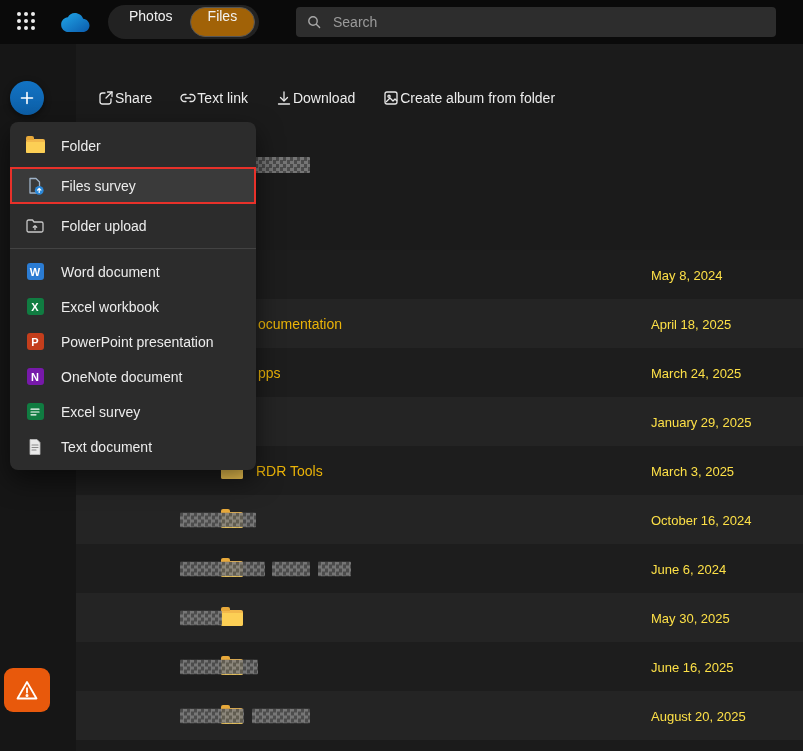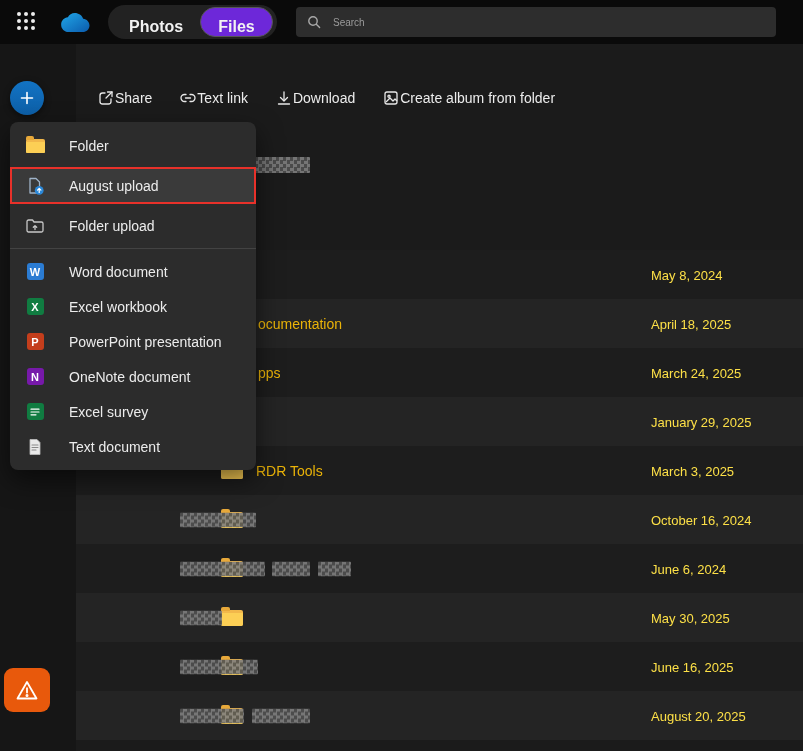--- a/index.html
+++ b/index.html
@@ -7,27 +7,27 @@
         font-family:"Liberation Sans",sans-serif;color:#e8e8e8;}
 
   
   .topbar{position:absolute;top:0;left:0;right:0;height:44px;background:#0a0a0a;}
   .app-launcher{position:absolute;left:17px;top:12px;width:20px;height:20px;display:grid;
                 grid-template-columns:repeat(3,4px);grid-template-rows:repeat(3,4px);gap:3px;cursor:pointer;}
   .app-launcher span{width:4px;height:4px;border-radius:50%;background:#ededed;}
   .logo{position:absolute;left:58px;top:8px;width:42px;height:28px;cursor:pointer;}
   .pills{position:absolute;left:108px;top:5px;height:34px;background:#222222;border-radius:18px;
          display:flex;align-items:center;padding:0 4px;box-sizing:border-box;}
-  .pill{height:28px;padding:0 17px;display:flex;align-items:flex-end;border-radius:15px;
-        font-size:16px;font-weight:700;color:#f2f2f2;cursor:pointer;}
-  .pill.active{background:#6d28d9;border:1px solid #565656;}
+  .pill{height:28px;padding:0 17px;display:flex;align-items:flex-start;border-radius:15px;
+        font-size:14px;font-weight:400;color:#f2f2f2;cursor:pointer;}
+  .pill.active{background:#a16207;border:1px solid #565656;}
   .searchbox{position:absolute;left:296px;top:7px;width:480px;height:30px;background:#2d2d2d;
              border-radius:4px;display:flex;align-items:center;padding:0 10px;box-sizing:border-box;gap:9px;}
   .searchbox input{flex:1;background:transparent;border:none;outline:none;color:#f97316;
-                   font-size:10px;font-family:"Liberation Sans",sans-serif;}
+                   font-size:14px;font-family:"Liberation Sans",sans-serif;}
   .searchbox input::placeholder{color:#9b9b9b;}
 
   
   .plus-btn{position:absolute;left:10px;top:81px;width:34px;height:34px;border-radius:50%;
             background:linear-gradient(180deg,#1273c4,#0d5fa7);display:flex;align-items:center;
             justify-content:center;cursor:pointer;box-shadow:0 2px 6px rgba(0,0,0,.5);z-index:6;}
   .feedback-btn{position:absolute;left:4px;top:668px;width:46px;height:44px;border-radius:9px;
                 background:#e8590c;display:flex;align-items:center;justify-content:center;cursor:pointer;z-index:6;}
 
   
@@ -60,21 +60,21 @@
   .rd-a{left:104px;width:70px;}      
   .rd-b{left:104px;width:76px;}
   .rd-c1{left:104px;width:85px;} .rd-c2{left:196px;width:38px;} .rd-c3{left:242px;width:33px;}
   .rd-d{left:104px;width:42px;}
   .rd-e{left:104px;width:78px;}
   .rd-f1{left:104px;width:64px;} .rd-f2{left:176px;width:58px;}
 
   
   .menu{position:absolute;left:10px;top:122px;width:246px;background:#2c2c2c;border-radius:8px;
         box-shadow:0 10px 26px rgba(0,0,0,.55);padding:6px 0;z-index:20;}
-  .menu-item{height:35px;display:flex;align-items:center;gap:24px;padding:0 15px;
+  .menu-item{height:35px;display:flex;align-items:center;gap:16px;padding:0 15px;
              font-size:14px;color:#ececec;cursor:pointer;box-sizing:border-box;}
   .menu-item.highlight{height:37px;margin:4px 0;border:2px solid #e8312a;background:#3a3a3a;padding:0 13px;}
   .menu-divider{height:1px;background:#434343;margin:5px 0;}
   .mi-icon{width:20px;height:20px;display:flex;align-items:center;justify-content:center;flex:none;}
   .sq{width:17px;height:17px;border-radius:3px;color:#fff;font-weight:700;font-size:11px;
       display:flex;align-items:center;justify-content:center;}
   .sq-word{background:#2b7cd3;} .sq-excel{background:#107c41;} .sq-ppt{background:#c43e1c;}
   .sq-onenote{background:#7719aa;} .sq-survey{background:#107c41;}
   .mfold{position:relative;width:19px;height:14px;background:#f2b84b;border-radius:2px;}
   .mfold::before{content:"";position:absolute;top:-3px;left:0;width:8px;height:4px;background:#e8a93a;border-radius:2px 2px 0 0;}
@@ -257,21 +257,21 @@
       <span>Folder</span>
     </div>
     <div class="menu-item highlight">
       <span class="mi-icon">
         <svg viewBox="0 0 20 20" width="20" height="20">
           <path d="M5 2.5h6l3.5 3.5v11H5z" fill="none" stroke="#9fb3c8" stroke-width="1.3" stroke-linejoin="round"></path>
           <circle cx="14.2" cy="14.4" r="4.4" fill="#2b88d8"></circle>
           <path d="M14.2 16.5v-4M12.5 14.1l1.7-1.7 1.7 1.7" stroke="#fff" stroke-width="1.2" fill="none" stroke-linecap="round" stroke-linejoin="round"></path>
         </svg>
       </span>
-      <span>August upload</span>
+      <span>Files survey</span>
     </div>
     <div class="menu-item">
       <span class="mi-icon">
         <svg viewBox="0 0 20 20" width="20" height="20" fill="none" stroke="#c8c8c8" stroke-width="1.3" stroke-linecap="round" stroke-linejoin="round">
           <path d="M2 5.5C2 4.7 2.7 4 3.5 4h4L9 6h7.5c.8 0 1.5.7 1.5 1.5v7c0 .8-.7 1.5-1.5 1.5h-13C2.7 16 2 15.3 2 14.5z"></path>
           <path d="M10 13.5V9.8M8.3 11.3L10 9.6l1.7 1.7"></path>
         </svg>
       </span>
       <span>Folder upload</span>
     </div>

